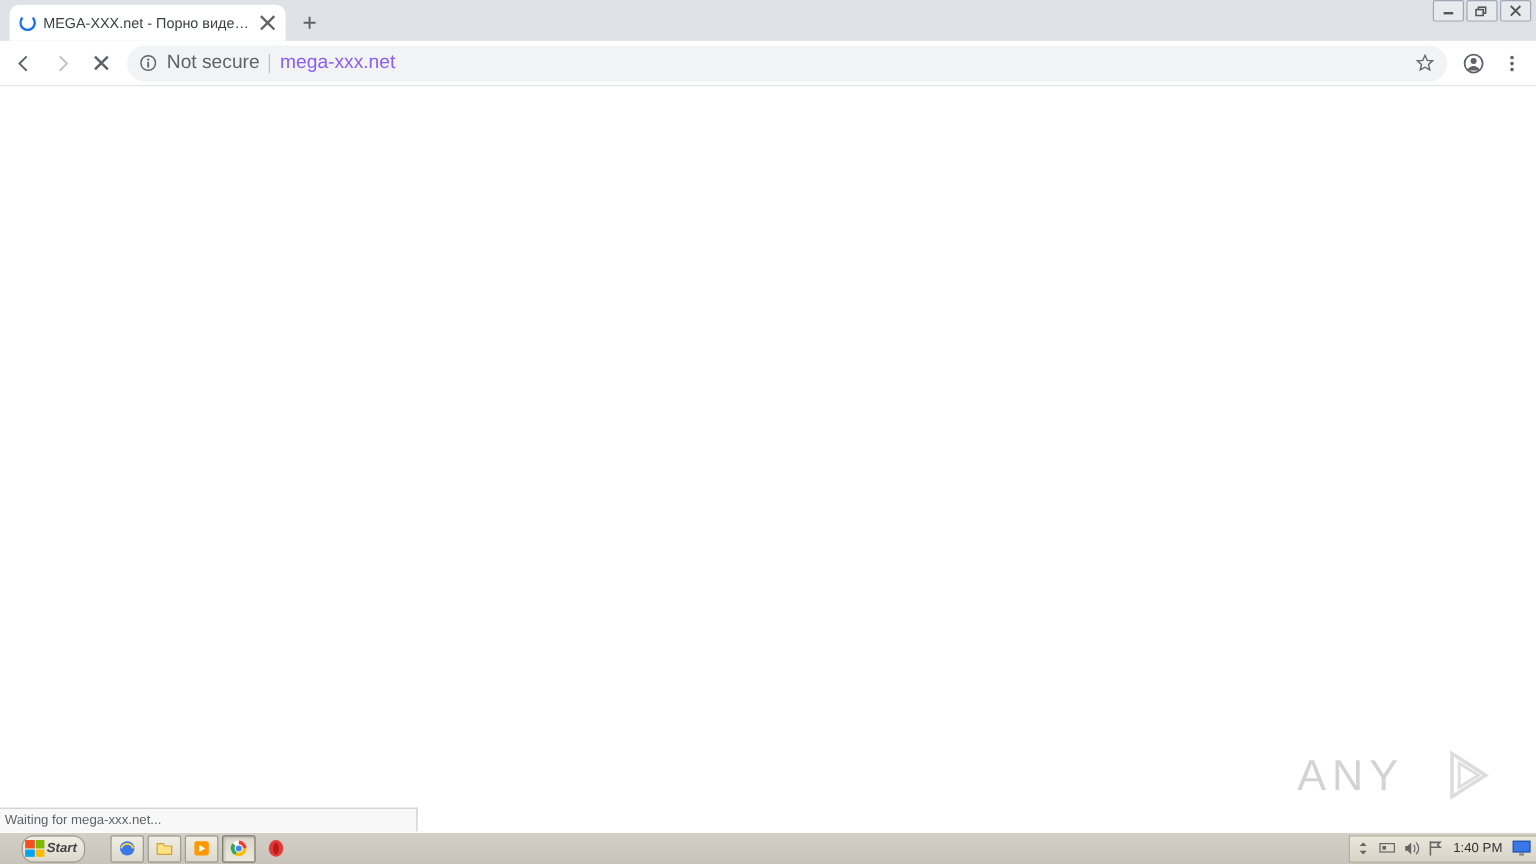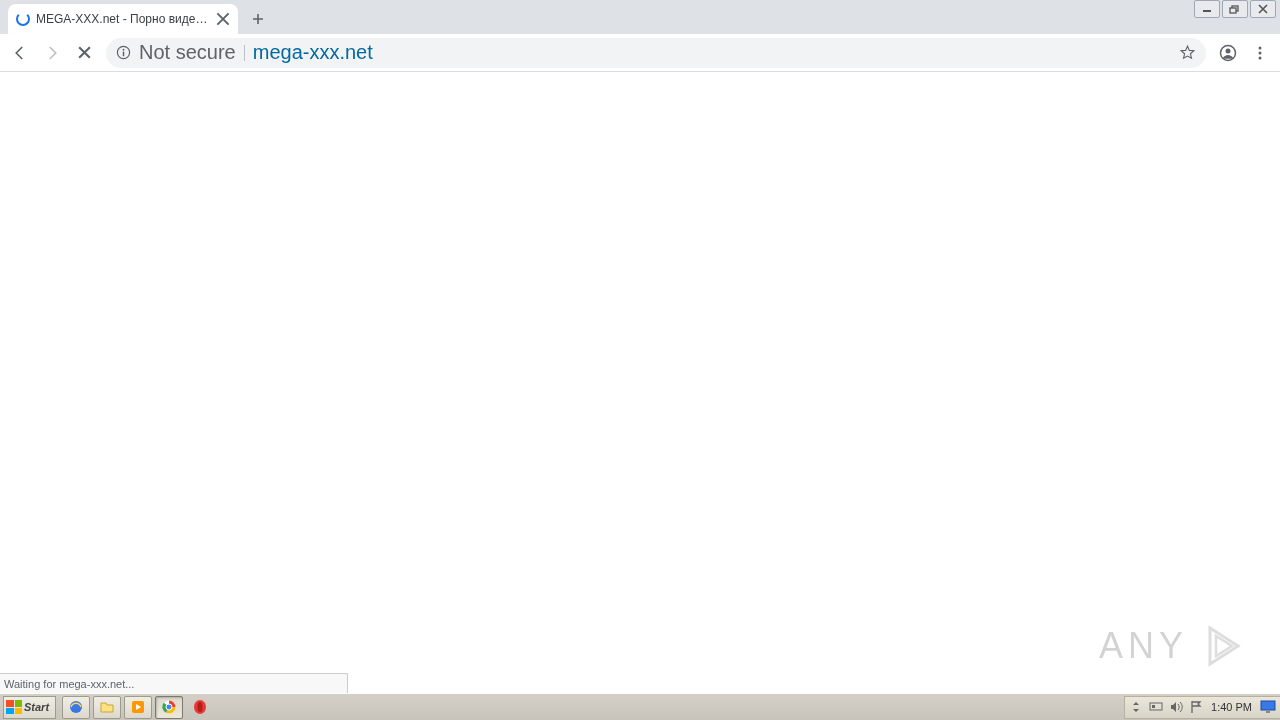--- a/index.html
+++ b/index.html
@@ -15,46 +15,46 @@
 
 
 .win-controls { position: absolute; top: 0; right: 4px; display: flex; gap: 0; }
 .win-btn { width: 26px; height: 18px; border: 1px solid #a0a8b7; background: #e8eaed; display: flex; align-items: center; justify-content: center; margin-left: 2px; border-radius: 2px; }
 .win-btn svg { width: 12px; height: 10px; }
 
 
 .toolbar { height: 38px; background: #fff; border-bottom: 1px solid #dadce0; display: flex; align-items: center; padding: 0 6px; gap: 4px; }
 .nav-btn { width: 28px; height: 28px; display: flex; align-items: center; justify-content: center; color: #5f6368; border-radius: 50%; }
 .nav-btn.disabled { color: #bdc1c6; }
-.omnibox { flex: 1; height: 30px; background: #f1f3f4; border-radius: 15px; display: flex; align-items: center; padding: 0 10px; gap: 8px; font-size: 20px; color: #5f6368; margin: 0 4px; }
+.omnibox { flex: 1; height: 30px; background: #f1f3f4; border-radius: 15px; display: flex; align-items: center; padding: 0 10px; gap: 8px; font-size: 16px; color: #5f6368; margin: 0 4px; }
 .omnibox .not-secure { color: #5f6368; }
 .omnibox .divider { width: 1px; height: 16px; background: #bdc1c6; }
-.omnibox .url { color: #0369a1; flex: 1; }
+.omnibox .url { color: #8b5cf6; flex: 1; }
 .star { color: #5f6368; }
 
 
 .content { position: absolute; top: 72px; left: 0; right: 0; bottom: 27px; background: #fff; }
 
 
 .status-bar { position: absolute; bottom: 27px; left: 0; height: 20px; width: 348px; border: 1px solid #ccc; border-left: none; border-bottom: none; background: #f8f8f8; font-size: 11px; color: #5f6368; padding: 2px 4px; display: flex; align-items: center; }
 
 
 .taskbar { position: absolute; bottom: 0; left: 0; right: 0; height: 27px; background: linear-gradient(#d4d0c8, #c8c4bc); border-top: 1px solid #fdfdfd; display: flex; align-items: center; }
-.start-btn { height: 23px; margin: 0 3px; padding: 0 6px 0 2px; border: 1px solid #9c9c8e; background: linear-gradient(#f0eee4, #dcd8cc); border-radius: 0; display: flex; align-items: center; gap: 2px; font-size: 11px; font-weight: bold; font-style: italic; color: #444; }
+.start-btn { height: 23px; margin: 0 18px; padding: 0 6px 0 2px; border: 1px solid #9c9c8e; background: linear-gradient(#f0eee4, #dcd8cc); border-radius: 10px; display: flex; align-items: center; gap: 2px; font-size: 11px; font-weight: bold; font-style: italic; color: #444; }
 .start-flag { width: 16px; height: 14px; display: grid; grid-template-columns: 1fr 1fr; grid-template-rows: 1fr 1fr; gap: 1px; }
 .start-flag div:nth-child(1){background:#f25022}.start-flag div:nth-child(2){background:#7fba00}.start-flag div:nth-child(3){background:#00a4ef}.start-flag div:nth-child(4){background:#ffb900}
 .task-item { width: 28px; height: 23px; margin-left: 3px; border: 1px solid #9c9c8e; background: linear-gradient(#f0eee4, #dcd8cc); border-radius: 2px; display: flex; align-items: center; justify-content: center; }
 .task-item.active { border: 1px solid #7a7a6e; background: linear-gradient(#dcd8cc,#ece8dc); box-shadow: inset 1px 1px 2px rgba(0,0,0,.2); }
 .tray { margin-left: auto; display: flex; align-items: center; height: 23px; border: 1px solid #b5b19e; border-right: none; background: linear-gradient(#eae6da,#d8d4c8); padding: 0 4px; gap: 6px; }
 .tray-icon { width: 14px; height: 14px; display: flex; align-items: center; justify-content: center; color: #5a5a5a; }
 .clock { font-size: 11px; color: #333; padding: 0 2px; }
 .tray-monitor { width: 16px; height: 14px; }
 
 
-.watermark { position: absolute; right: 34px; bottom: 50px; display: flex; align-items: center; gap: 10px; opacity: 0.28; }
+.watermark { position: absolute; right: 34px; bottom: 50px; display: flex; align-items: center; gap: 28px; opacity: 0.28; }
 .watermark .word { font-size: 36px; font-weight: 300; letter-spacing: 5px; color: #666; font-family: Arial, sans-serif; }
 .watermark .play-triangle svg { width: 48px; height: 48px; }
 
 svg { display: block; }
 </style>
 </head>
 <body>
 
 <div class="tab-strip">
   <div class="tab">

